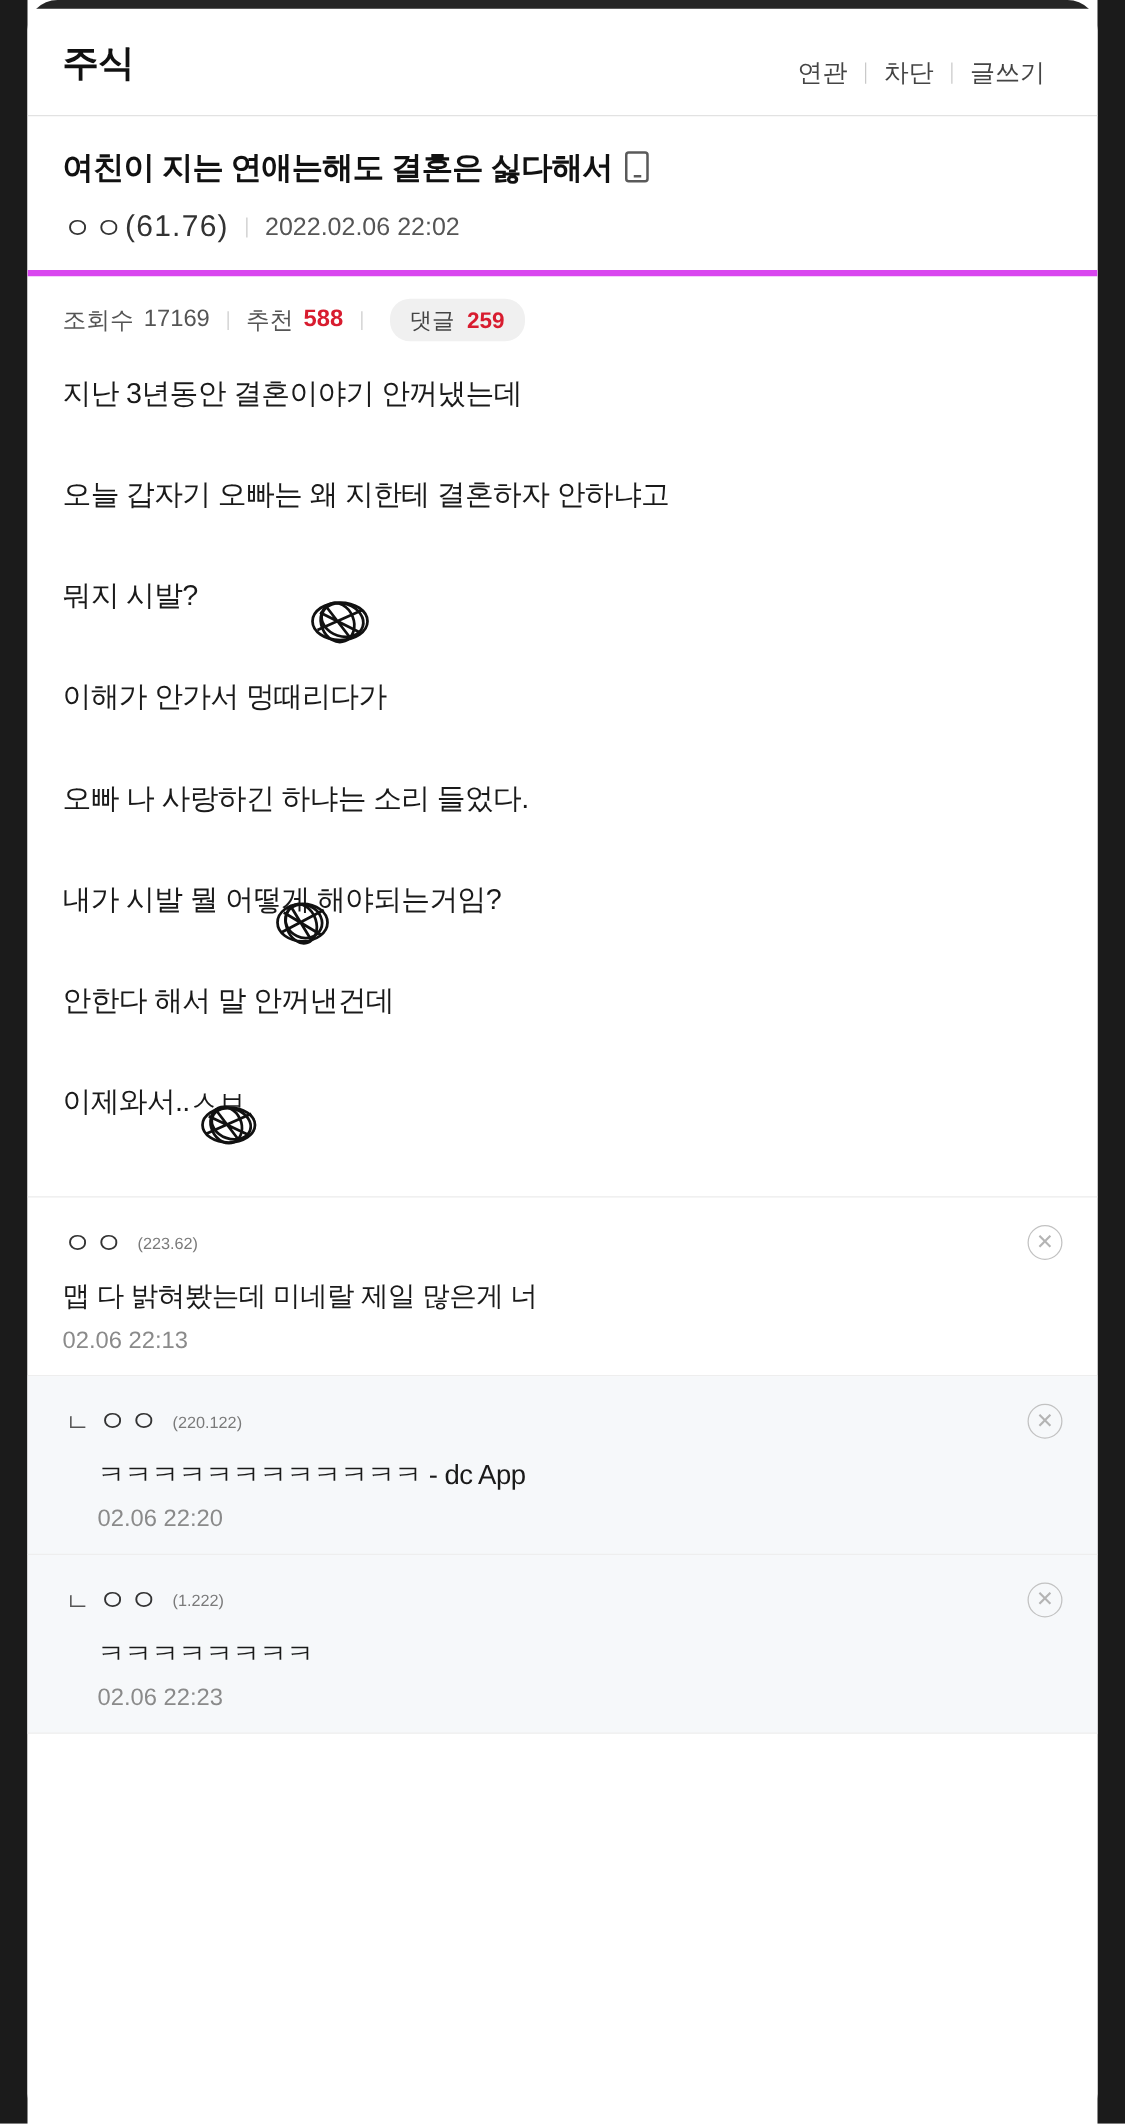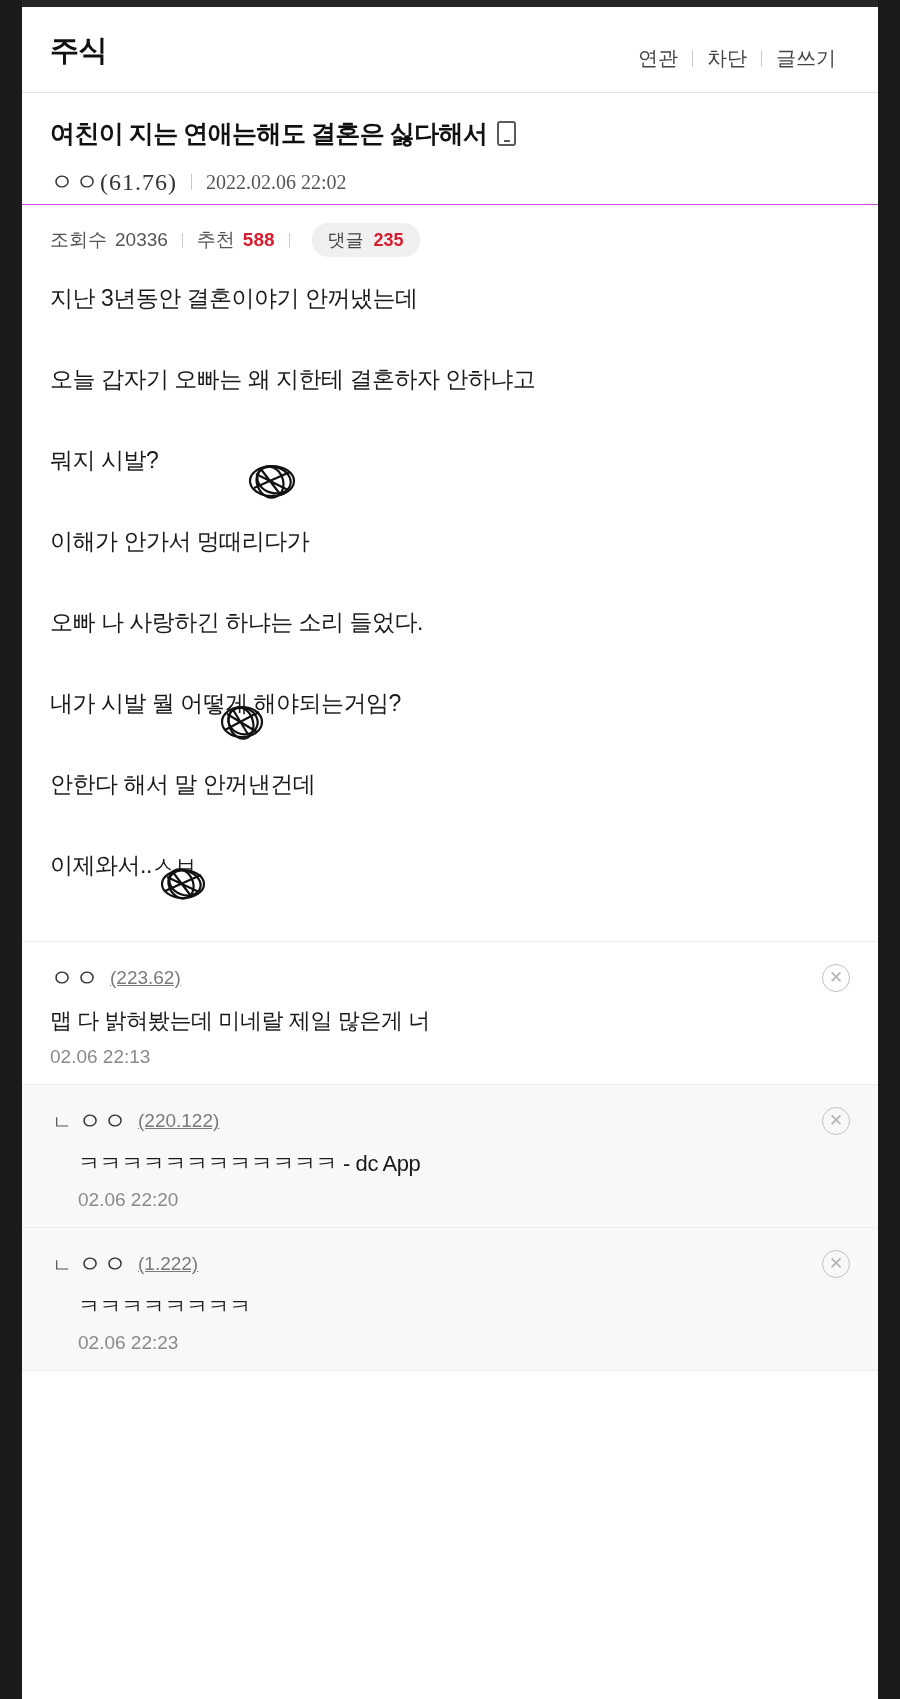--- a/index.html
+++ b/index.html
@@ -33,20 +33,21 @@
   .gutter.right { right: 0; }
 
   .content {
     position: absolute;
     left: 22px;
     right: 22px;
     top: 0;
     bottom: 0;
     background: #ffffff;
     overflow: hidden;
+    border-radius: 24px;
   }
 
   
   .topbar {
     height: 7px;
     background: #262626;
     width: 100%;
   }
 
   
@@ -74,23 +75,22 @@
     padding: 0 14px;
   }
   .board-menu .divider {
     width: 1px;
     height: 17px;
     background: #c9c9c9;
   }
 
   
   .post-head {
-    padding: 24px 28px 6px 28px;
-    border-bottom: 1px solid #d946ef;
-    font-family: Liberation Serif, serif;
+    padding: 24px 28px 18px 28px;
+    border-bottom: 5px solid #d946ef;
   }
   .post-title-row {
     display: flex;
     align-items: center;
     gap: 10px;
   }
   .post-title {
     font-size: 25px;
     font-weight: bold;
     letter-spacing: -0.6px;
@@ -211,22 +211,21 @@
   }
   .c-head {
     display: flex;
     align-items: center;
     gap: 10px;
     font-size: 20px;
     color: #222;
   }
   .c-ip {
     color: #7a7a7a;
-    font-size: 19px;
-    text-decoration: underline;
+    font-size: 13px;
   }
   .reply-arrow {
     position: absolute;
     left: 30px;
     top: 24px;
     font-size: 20px;
     color: #555;
     font-family: "DejaVu Sans", sans-serif;
   }
   .c-text {
@@ -285,31 +284,31 @@
         <span class="nick-dots">ㅇㅇ</span>
         <span class="nick-dots">(61.76)</span>
         <span class="meta-sep"></span>
         <span>2022.02.06 22:02</span>
       </div>
     </div>
 
     <div class="post-stats">
       <span class="stat">
         <span>조회수</span>
-        <span>20336</span>
+        <span>17169</span>
       </span>
       <span class="stat-sep"></span>
       <span class="stat">
         <span>추천</span>
         <span class="num-red">588</span>
       </span>
       <span class="stat-sep"></span>
       <span class="comment-pill">
         <span>댓글</span>
-        <span class="cnt">235</span>
+        <span class="cnt">259</span>
       </span>
     </div>
 
     <div class="post-body">
       <p>지난 3년동안 결혼이야기 안꺼냈는데</p>
       <p>오늘 갑자기 오빠는 왜 지한테 결혼하자 안하냐고</p>
       <p>
         <span>뭐지 시발?</span>
         <span class="scribble">
           <svg width="80" height="46" viewBox="0 0 80 46" style="left:78px;top:-10px;">

